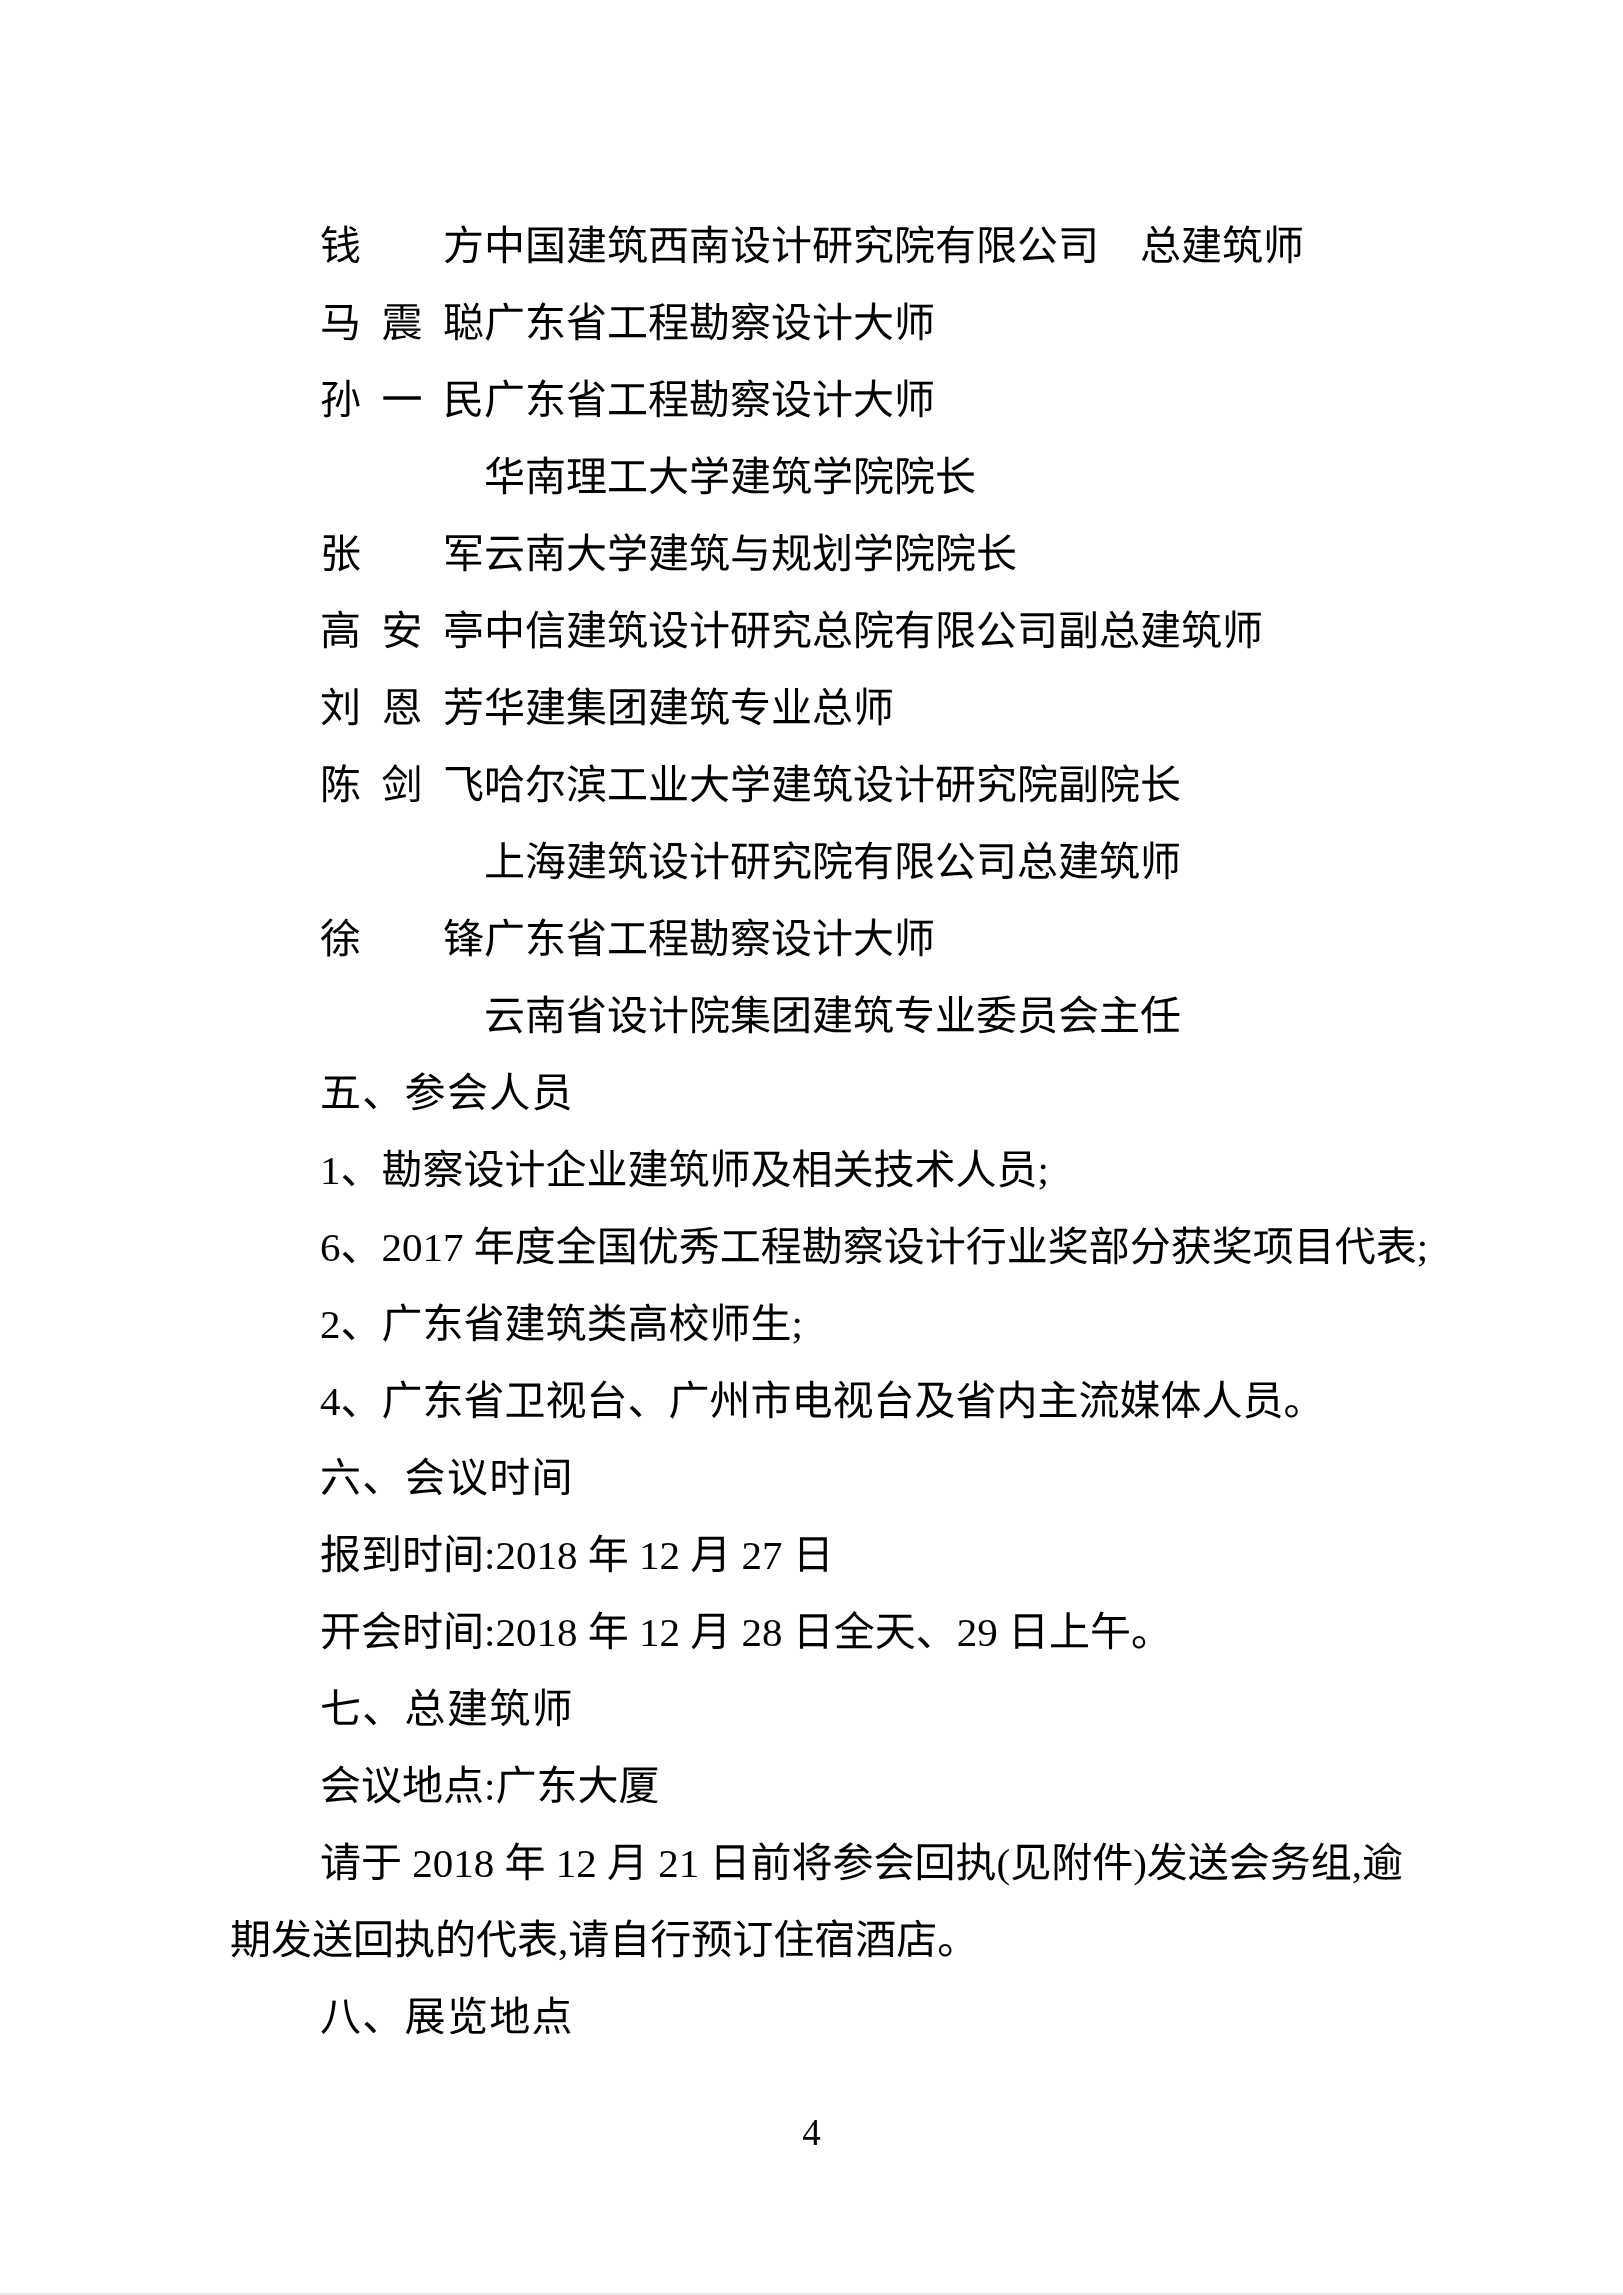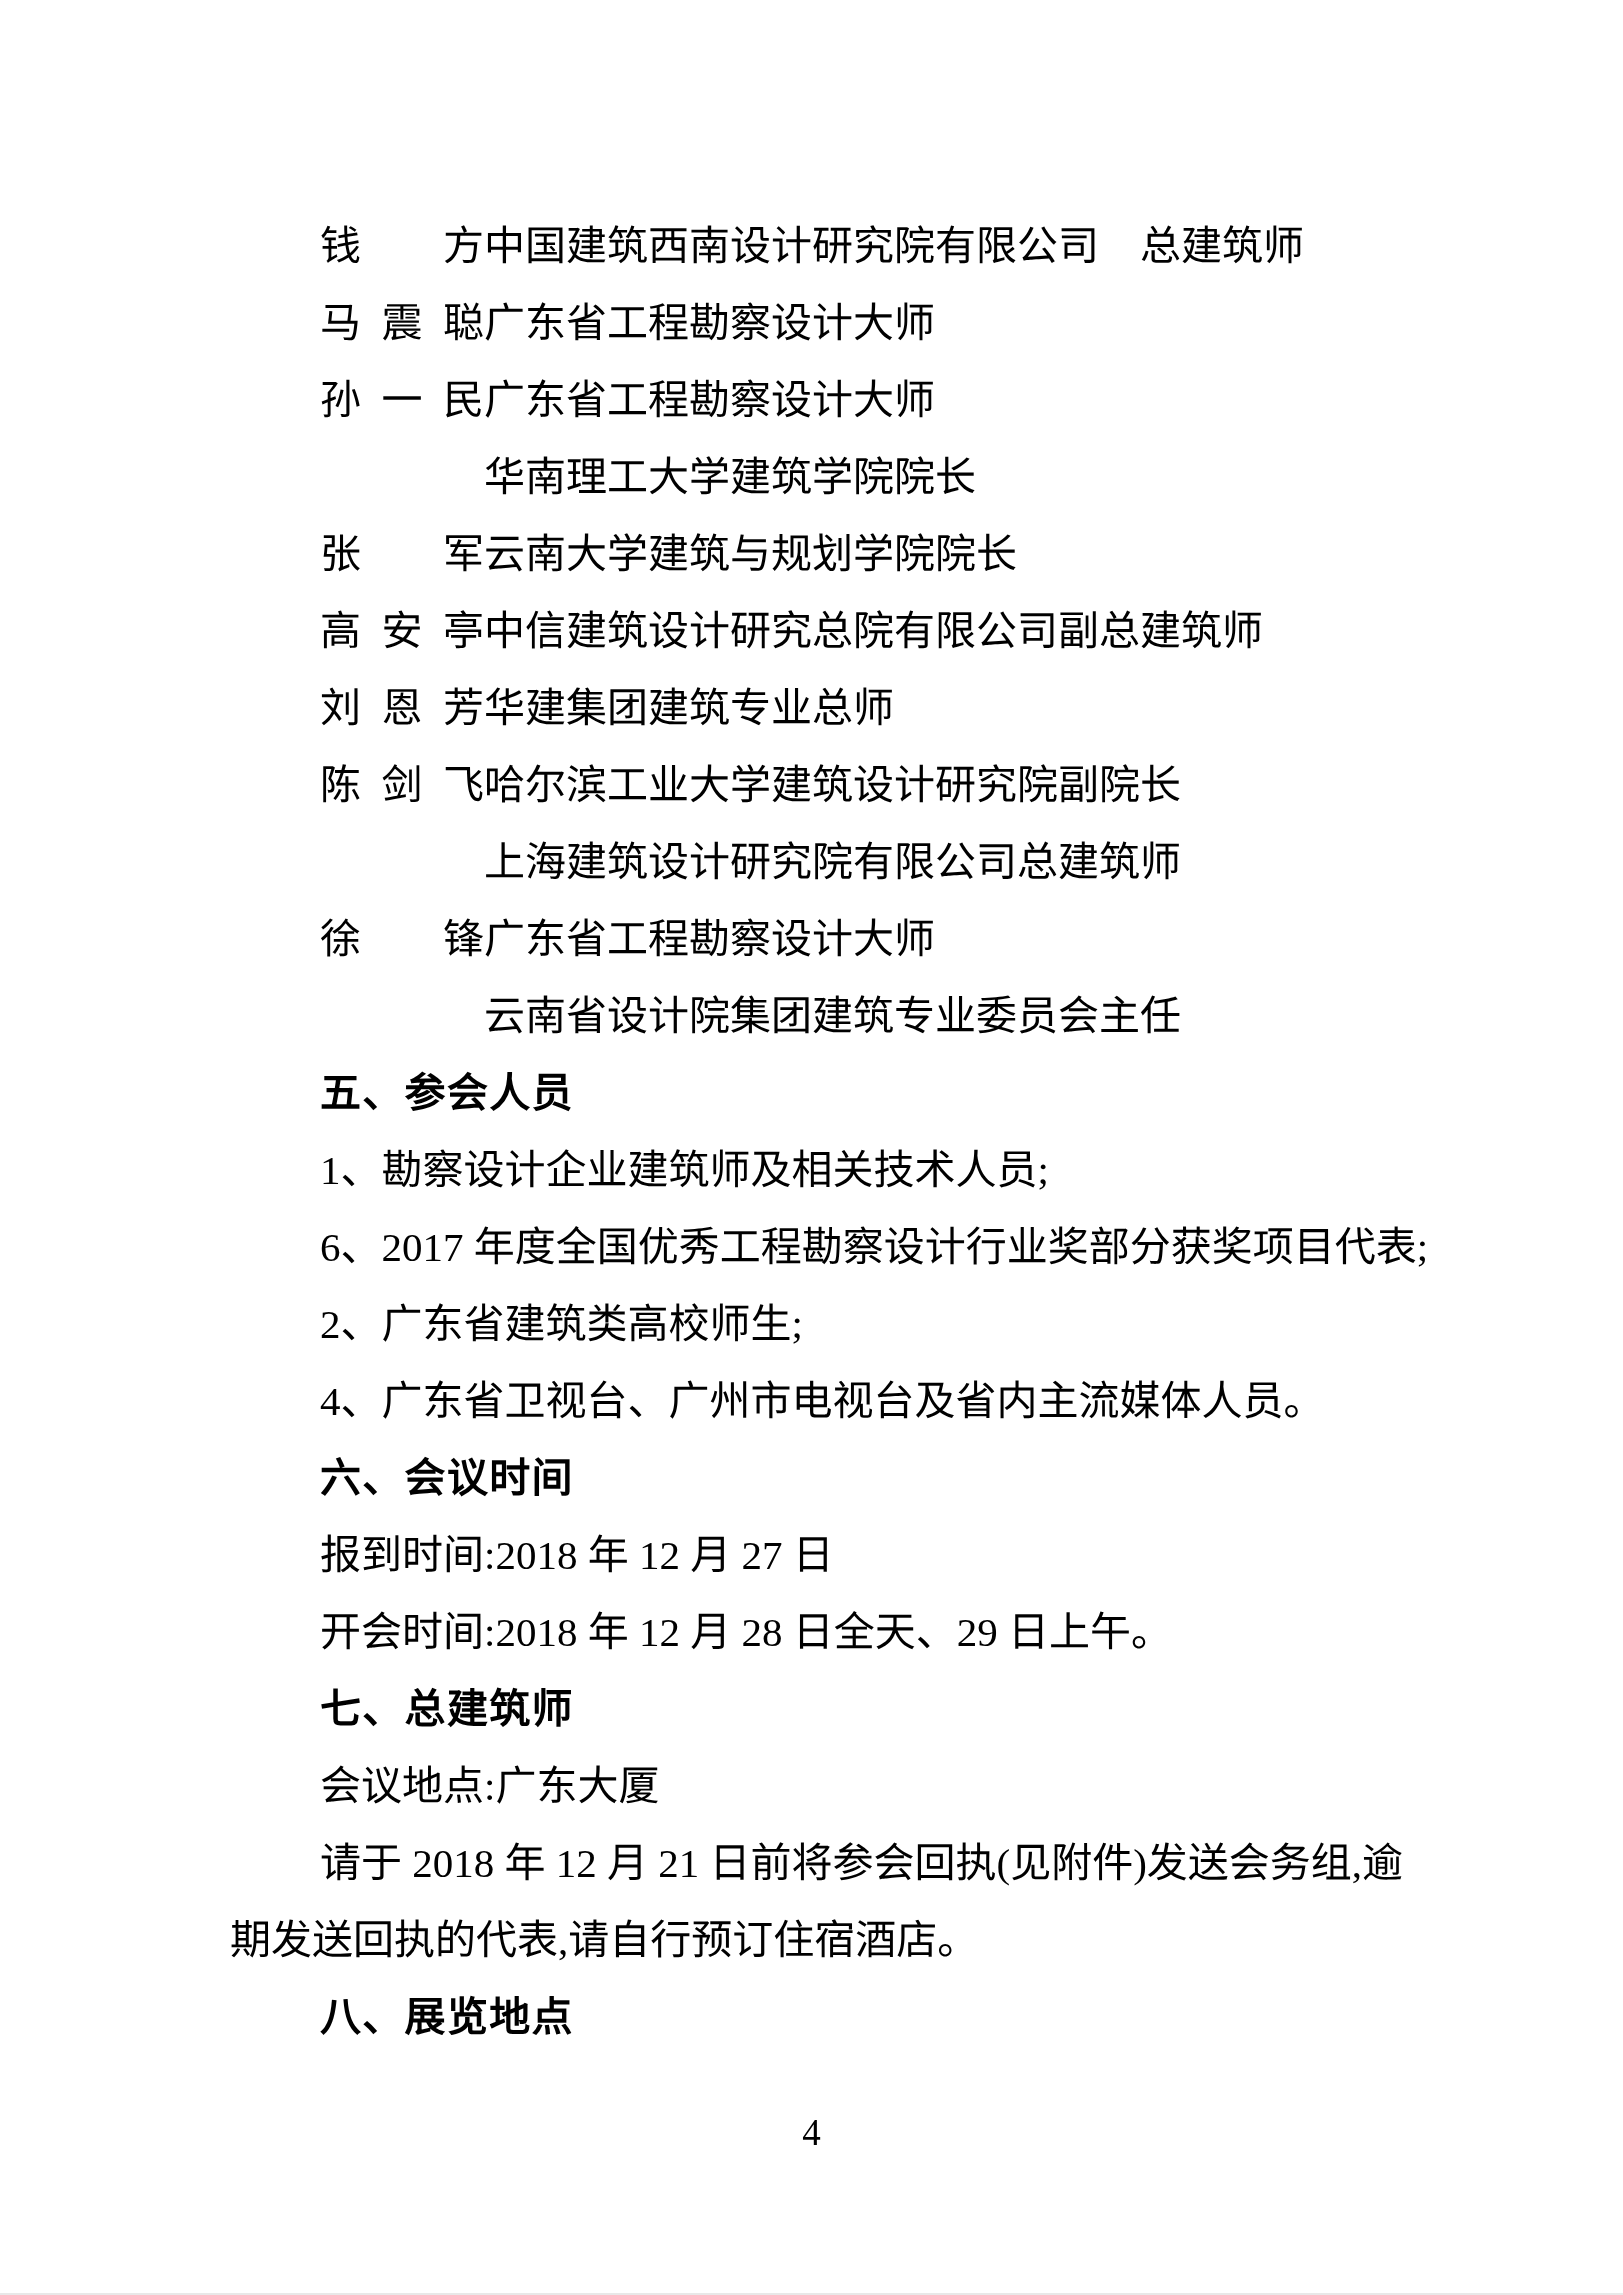--- a/index.html
+++ b/index.html
@@ -22,21 +22,21 @@
   .indent{padding-left:90px;}
   .attendee-row{white-space:nowrap;padding-left:90px;}
   .attendee-name{
     display:inline-block;
     width:164px;
     text-align:justify;
     text-align-last:justify;
     white-space:normal;
   }
   .heading{
-    font-weight:700;
+    font-weight:400;
     font-family:"Liberation Sans","DejaVu Sans",sans-serif;
     letter-spacing:1.3px;
   }
   .footer{
     position:absolute;
     left:0;top:2112px;width:100%;
     text-align:center;
     font-size:37px;line-height:42px;
   }
 </style>

